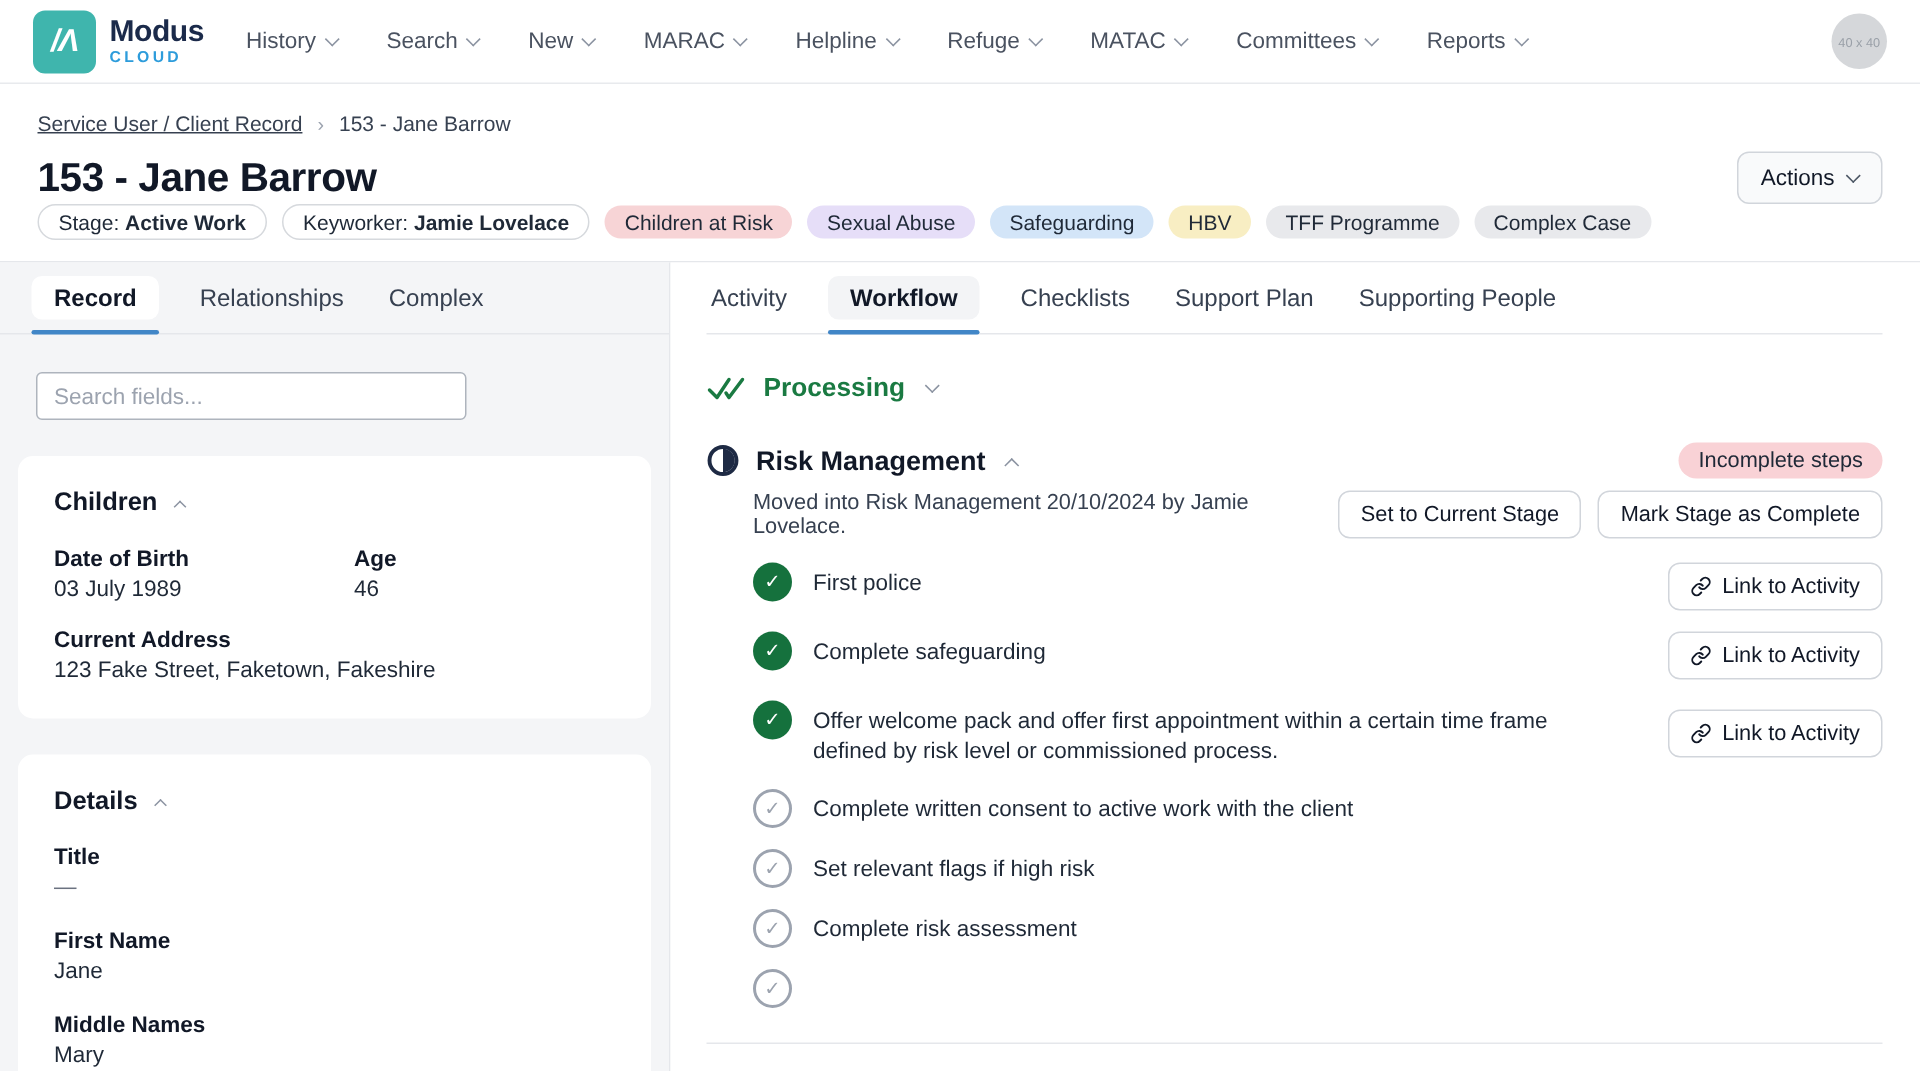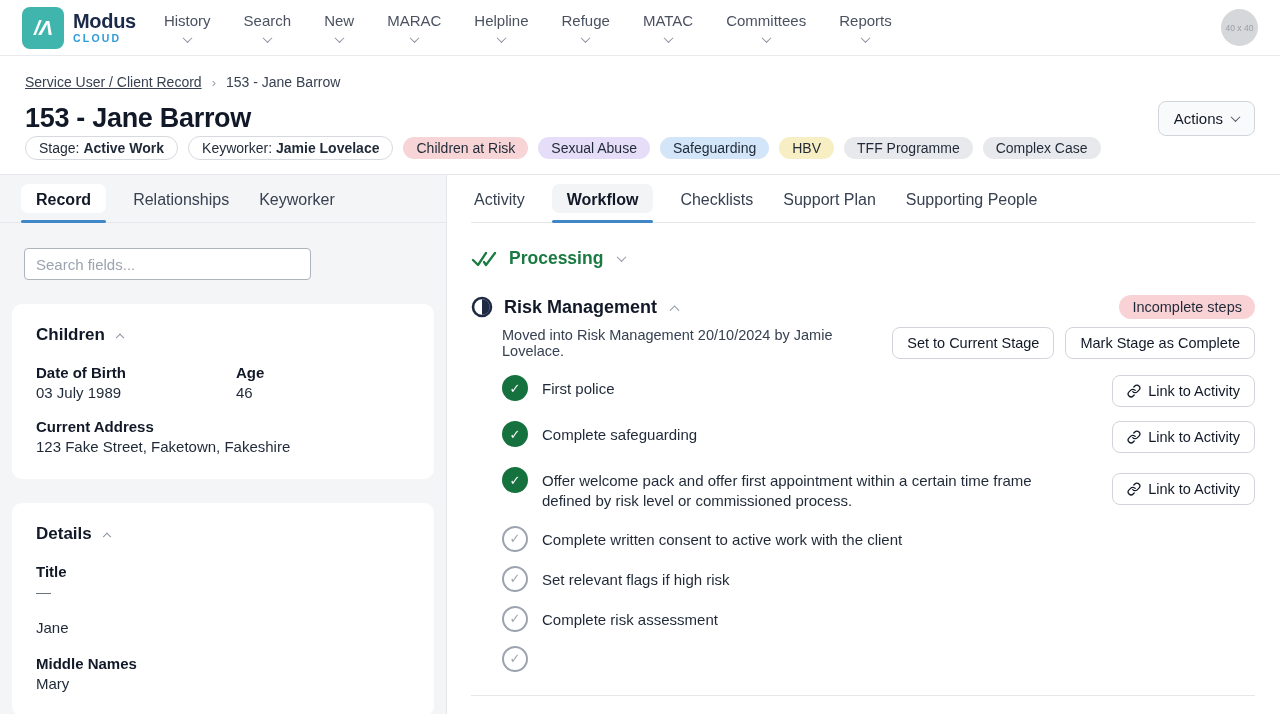--- a/index.html
+++ b/index.html
@@ -8,21 +8,21 @@
   .app { width:1280px; height:720px; overflow:hidden; background:#fff; position:relative; }
 
   
   .topnav { height:56px; display:flex; align-items:center; padding:0 22px; border-bottom:1px solid #e8eaed; background:#fff; }
   .logo-mark { width:42px; height:42px; border-radius:8px; background:#3fb5ad; display:flex; align-items:center; justify-content:center; flex:0 0 auto; }
   .logo-mark span { color:#fff; font-weight:bold; font-style:italic; font-size:21px; letter-spacing:-1px; }
   .brand-text { margin-left:9px; line-height:1; }
   .brand-name { font-size:20px; font-weight:bold; color:#1b2a4a; letter-spacing:-0.3px; }
   .brand-sub { font-size:10.5px; font-weight:bold; color:#2d9cdb; letter-spacing:2.2px; margin-top:2px; }
   .nav-items { display:flex; align-items:center; gap:33px; margin-left:28px; }
-  .nav-item { display:flex; align-items:center; gap:7px; font-size:15px; color:#4a5260; cursor:pointer; text-decoration:none;flex-direction:column; }
+  .nav-item { display:flex; align-items:center; gap:7px; font-size:15px; color:#4a5260; cursor:pointer; text-decoration:none; }
   .chev { display:inline-block; width:7px; height:7px; border-right:1.6px solid #8b93a1; border-bottom:1.6px solid #8b93a1; transform:rotate(45deg) translate(-1px,-1px); }
   .chev.up { transform:rotate(-135deg) translate(-2px,-2px); }
   .chev.dark { border-color:#4b5563; }
   .avatar { margin-left:auto; width:37px; height:37px; border-radius:50%; background:#d5d7da; display:flex; align-items:center; justify-content:center; font-size:8.5px; color:#9aa0a8; }
 
   
   .page-head { padding:18px 25px 14px 25px; border-bottom:1px solid #e5e7eb; }
   .breadcrumb { font-size:14px; color:#374151; display:flex; align-items:center; gap:10px; }
   .breadcrumb a { color:#374151; text-decoration:underline; cursor:pointer; }
   .crumb-sep { color:#9ca3af; font-size:13px; }
@@ -164,21 +164,21 @@
         <span class="pill" style="background: rgb(232, 233, 236);">Complex Case</span>
       </div>
   </section>
 
   <div class="content">
 
     <aside class="sidebar">
       <div class="tabs" id="sidebar-tabs">
           <div class="tab active"><span class="tab-bg"></span><span class="tab-label">Record</span></div>
           <div class="tab"><span class="tab-label">Relationships</span></div>
-          <div class="tab"><span class="tab-label">Keyworker</span></div>
+          <div class="tab"><span class="tab-label">Complex</span></div>
         </div>
       <input class="search-input" type="text" placeholder="Search fields..." style="">
 
       <div class="card">
         <div class="card-title">
           <span>Children</span>
           <span class="chev up"></span>
         </div>
         <div class="field-grid" id="starred-fields">
             <div class="fld">
@@ -200,20 +200,21 @@
         <div class="card-title">
           <span>Details</span>
           <span class="chev up"></span>
         </div>
         <div class="details-fields" id="details-fields">
             <div class="fld">
               <div class="fld-label">Title</div>
               <div class="fld-value empty">—</div>
             </div>
             <div class="fld">
+              <div class="fld-label">First Name</div>
               <div class="fld-value">Jane</div>
             </div>
             <div class="fld">
               <div class="fld-label">Middle Names</div>
               <div class="fld-value">Mary</div>
             </div>
           </div>
       </div>
     </aside>
 

